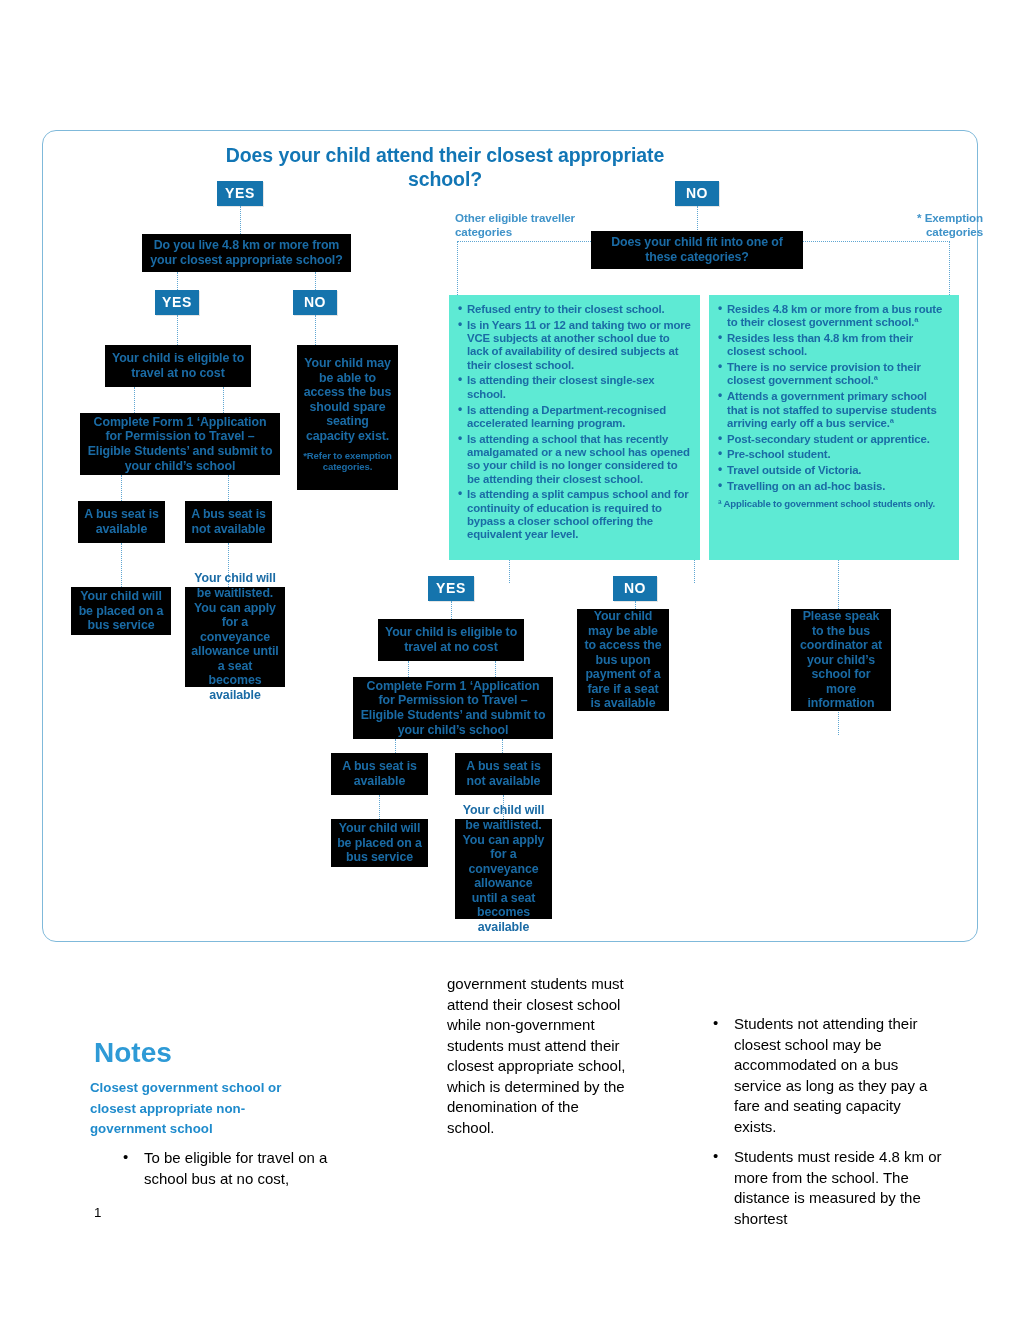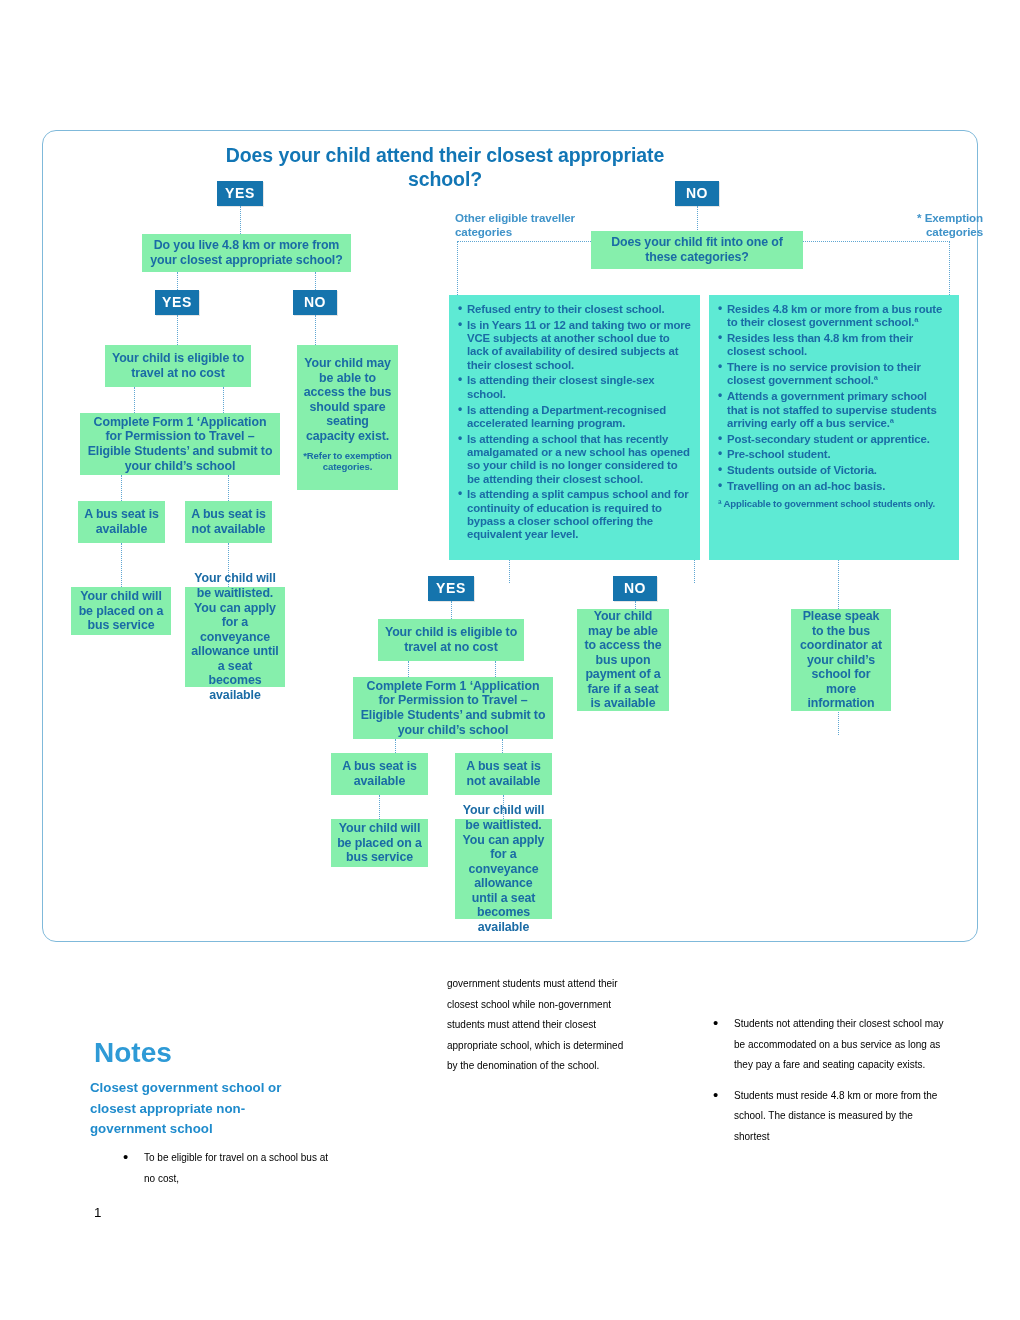--- a/index.html
+++ b/index.html
@@ -51,21 +51,21 @@
     font-weight: bold;
     letter-spacing: 0.6px;
     text-align: center;
     line-height: 25px;
     height: 25px;
     box-shadow: 1px 1px 0 rgba(0,0,0,0.10);
   }
 
   
   .box {
-    background: #86efac;
+    background: #000000;
     color: #1a6ba5;
     font-size: 12.4px;
     font-weight: bold;
     line-height: 14.6px;
     text-align: center;
     padding: 7px 6px;
     letter-spacing: -0.1px;
   }
   .box.center-v {
     display: flex;
@@ -146,21 +146,21 @@
     left: 90px;
     top: 118px;
     width: 230px;
     color: #1f8bcc;
     font-size: 13.3px;
     font-weight: bold;
     line-height: 20.5px;
   }
   .note-col {
     position: absolute;
-    font-size: 10px;
+    font-size: 15px;
     line-height: 20.5px;
     color: #000000;
   }
   .note-ul { margin: 0; padding: 0; list-style: none; }
   .note-ul li {
     position: relative;
     padding-left: 54px;
     margin-bottom: 10px;
   }
   .note-ul li:before {
@@ -251,21 +251,21 @@
   </div>
 
   <div class="abs listbox" style="left:666px; top:164px; width:250px; height:265px;">
     <ul>
       <li>Resides 4.8 km or more from a bus route to their closest government school.ª</li>
       <li>Resides less than 4.8 km from their closest school.</li>
       <li>There is no service provision to their closest government school.ª</li>
       <li>Attends a government primary school that is not staffed to supervise students arriving early off a bus service.ª</li>
       <li>Post-secondary student or apprentice.</li>
       <li>Pre-school student.</li>
-      <li>Students outside of Victoria.</li>
+      <li>Travel outside of Victoria.</li>
       <li>Travelling on an ad-hoc basis.</li>
     </ul>
     <div class="footnote">ª Applicable to government school students only.</div>
   </div>
 
   <div class="abs conn-v" style="left:466px; top:429px; height:23px;"></div>
   <div class="abs conn-v" style="left:651px; top:429px; height:23px;"></div>
   <div class="abs conn-v" style="left:795px; top:429px; height:175px;"></div>
 
   <div class="abs tag" style="left:385px; top:445px; width:46px;">YES</div>

